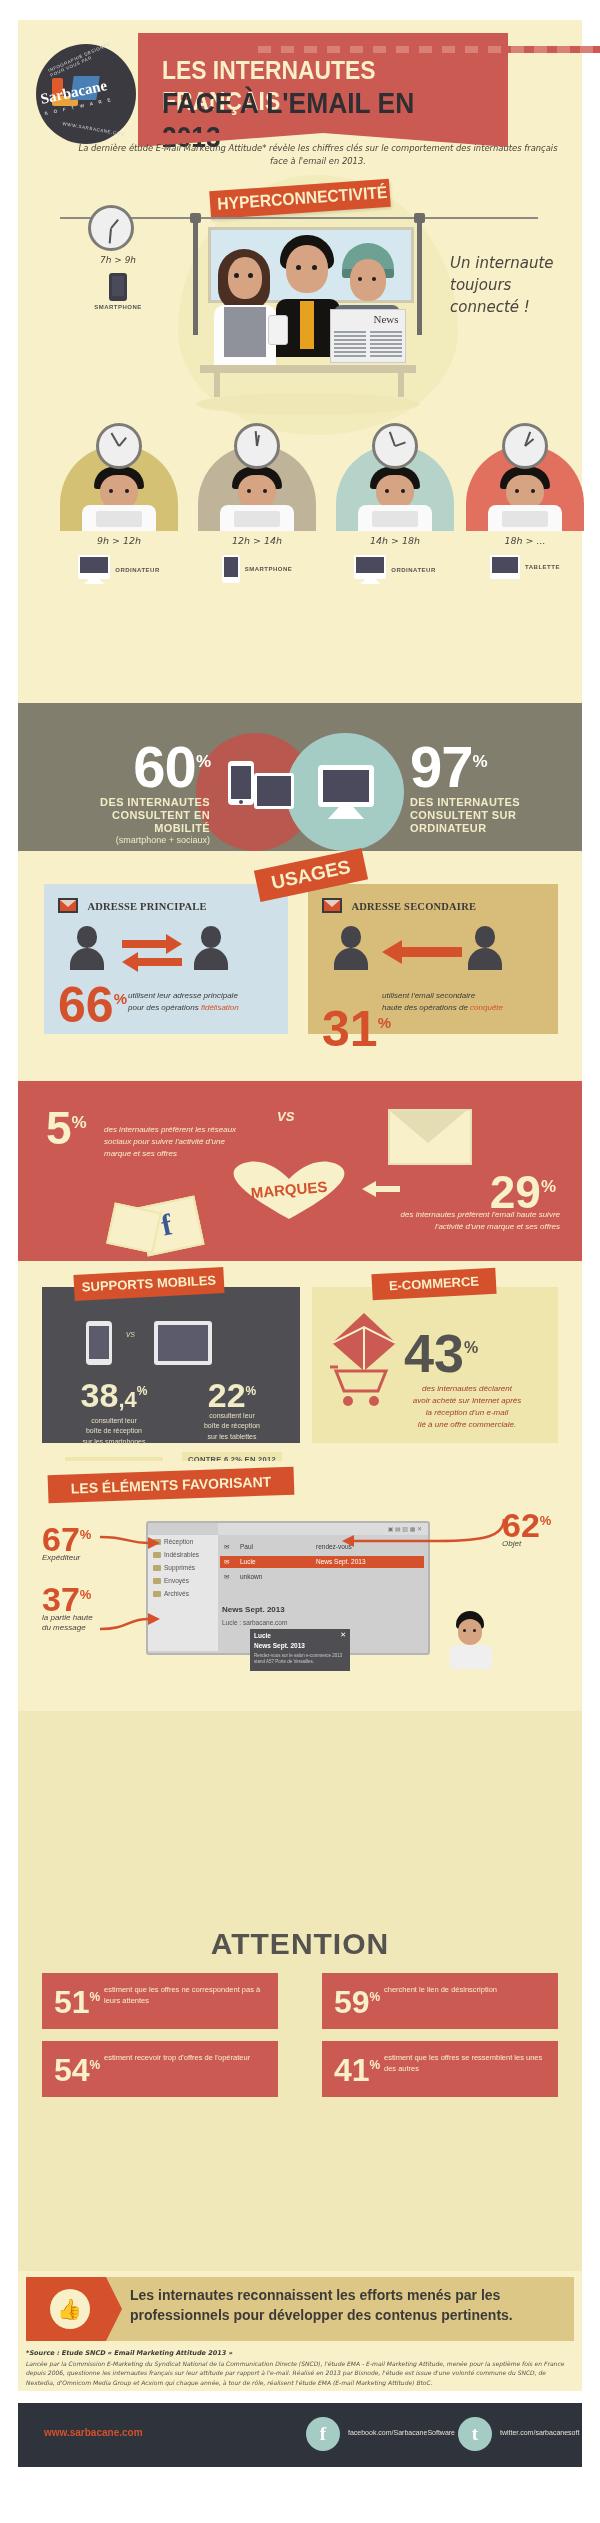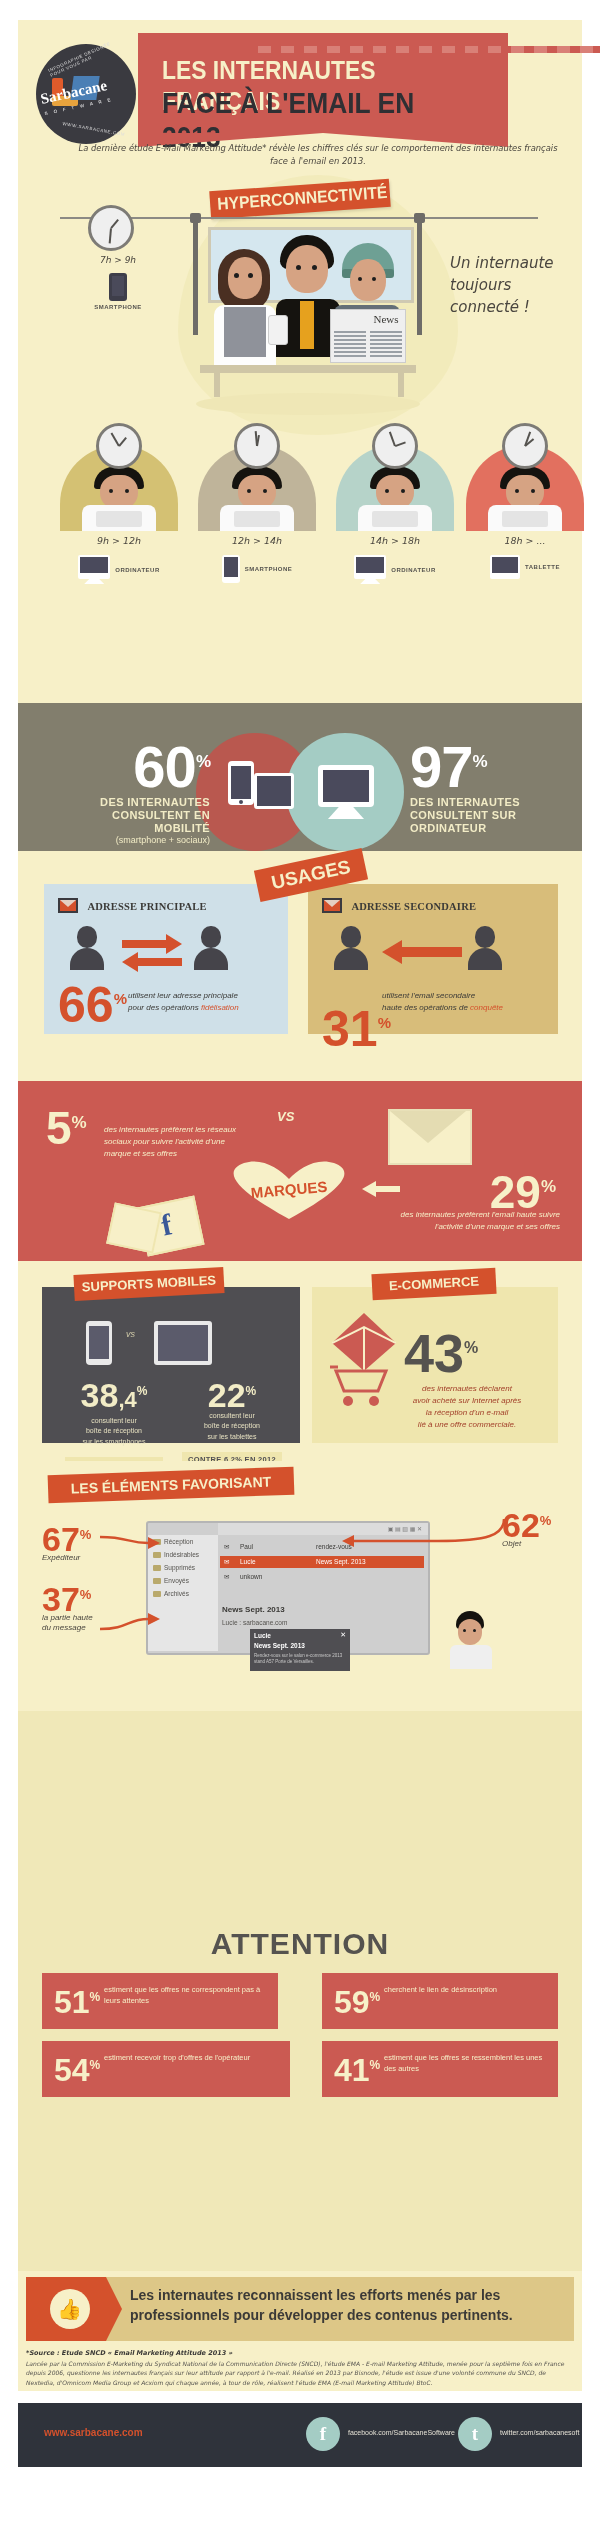--- a/index.html
+++ b/index.html
@@ -629,21 +629,21 @@
 
     <div id="attBoxes">
         <div class="attBox" style="left: 24px; top: 262px;">
           <div class="attNum">51<span class="attNumPct">%</span></div>
           <div class="attTxt">estiment que les offres ne correspondent pas à leurs attentes</div>
         </div>
         <div class="attBox" style="left: 304px; top: 262px;">
           <div class="attNum">59<span class="attNumPct">%</span></div>
           <div class="attTxt">cherchent le lien de désinscription</div>
         </div>
-        <div class="attBox" style="left: 24px; top: 330px; padding-left: 12px;">
+        <div class="attBox" style="left: 24px; top: 330px;">
           <div class="attNum">54<span class="attNumPct">%</span></div>
           <div class="attTxt">estiment recevoir trop d'offres de l'opérateur</div>
         </div>
         <div class="attBox" style="left: 304px; top: 330px;">
           <div class="attNum">41<span class="attNumPct">%</span></div>
           <div class="attTxt">estiment que les offres se ressemblent les unes des autres</div>
         </div>
       </div>
   </div>
 

